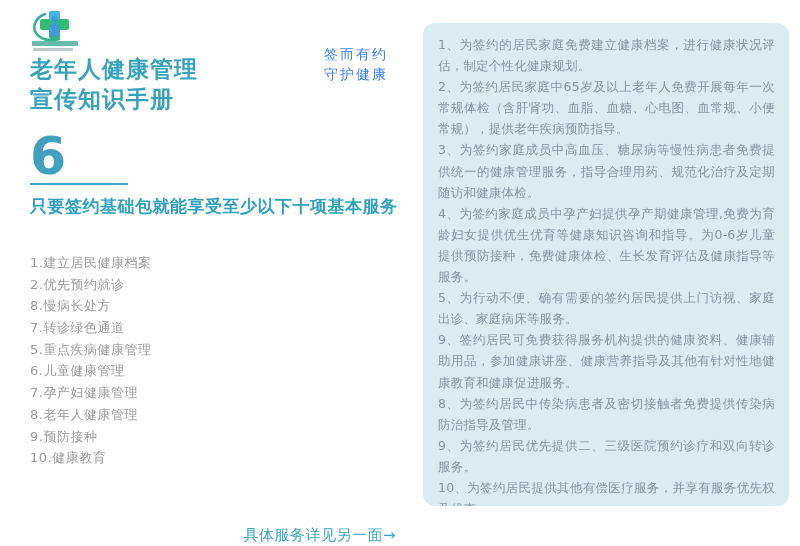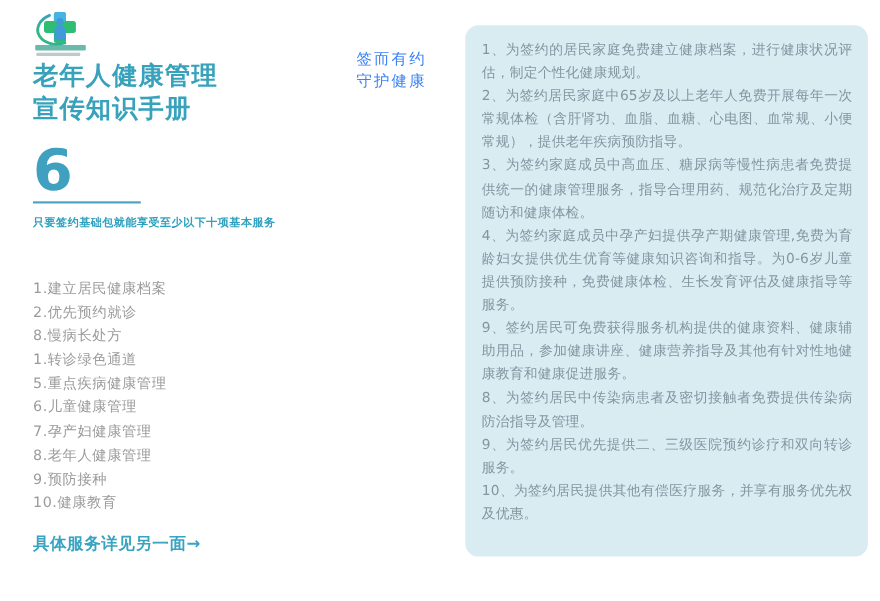--- a/index.html
+++ b/index.html
@@ -39,34 +39,34 @@
   .big-number {
     position: absolute; left: 30px; top: 128px;
     font-size: 52px; font-weight: bold; color: #3fa0bf; line-height: 56px;
   }
   .number-rule {
     position: absolute; left: 30px; top: 183px; width: 98px; height: 2px;
     background: #4aa6c4;
   }
   .subtitle {
     position: absolute; left: 30px; top: 195px;
-    font-size: 10px; font-weight: bold; color: #2da1bf; letter-spacing: .5px;
+    font-size: 17px; font-weight: bold; color: #2da1bf; letter-spacing: .5px;
   }
 
   
   .service-list {
     position: absolute; left: 30px; top: 252px;
     font-size: 13px; color: #9b9b9b; letter-spacing: .5px;
   }
   .service-list .item { height: 21.7px; line-height: 21.7px; }
 
   
   .flip-note {
-    position: absolute; left: 30px; top: 485px; width: 366px;
-    text-align: left; font-size: 15px; font-weight: bold;
+    position: absolute; left: 30px; top: 526px; width: 366px;
+    text-align: right; font-size: 15px; font-weight: normal;
     color: #38a4c2; letter-spacing: .5px;
   }
 
   
   .panel {
     position: absolute; left: 423px; top: 23px; width: 366px; height: 483px;
     background: #d9ecf2; border-radius: 12px;
     box-sizing: border-box; padding: 11px 14px 10px 15px;
     overflow: hidden;
   }
@@ -119,21 +119,21 @@
   <div class="subtitle">只要签约基础包就能享受至少以下十项基本服务</div>
 
   <div class="service-list">
 
       <div class="item">1.建立居民健康档案</div>
 
       <div class="item">2.优先预约就诊</div>
 
       <div class="item">8.慢病长处方</div>
 
-      <div class="item">1.转诊绿色通道</div>
+      <div class="item">7.转诊绿色通道</div>
 
       <div class="item">5.重点疾病健康管理</div>
 
       <div class="item">6.儿童健康管理</div>
 
       <div class="item">7.孕产妇健康管理</div>
 
       <div class="item">8.老年人健康管理</div>
 
       <div class="item">9.预防接种</div>
@@ -146,20 +146,21 @@
   <div class="panel">
 
       <p>1、为签约的居民家庭免费建立健康档案，进行健康状况评估，制定个性化健康规划。</p>
 
       <p>2、为签约居民家庭中65岁及以上老年人免费开展每年一次常规体检（含肝肾功、血脂、血糖、心电图、血常规、小便常规），提供老年疾病预防指导。</p>
 
       <p>3、为签约家庭成员中高血压、糖尿病等慢性病患者免费提供统一的健康管理服务，指导合理用药、规范化治疗及定期随访和健康体检。</p>
 
       <p>4、为签约家庭成员中孕产妇提供孕产期健康管理,免费为育龄妇女提供优生优育等健康知识咨询和指导。为0-6岁儿童提供预防接种，免费健康体检、生长发育评估及健康指导等服务。</p>
 
+      <p>5、为行动不便、确有需要的签约居民提供上门访视、家庭出诊、家庭病床等服务。</p>
 
       <p>9、签约居民可免费获得服务机构提供的健康资料、健康辅助用品，参加健康讲座、健康营养指导及其他有针对性地健康教育和健康促进服务。</p>
 
 
       <p>8、为签约居民中传染病患者及密切接触者免费提供传染病防治指导及管理。</p>
 
       <p>9、为签约居民优先提供二、三级医院预约诊疗和双向转诊服务。</p>
 
       <p>10、为签约居民提供其他有偿医疗服务，并享有服务优先权及优惠。</p>
     </div>

